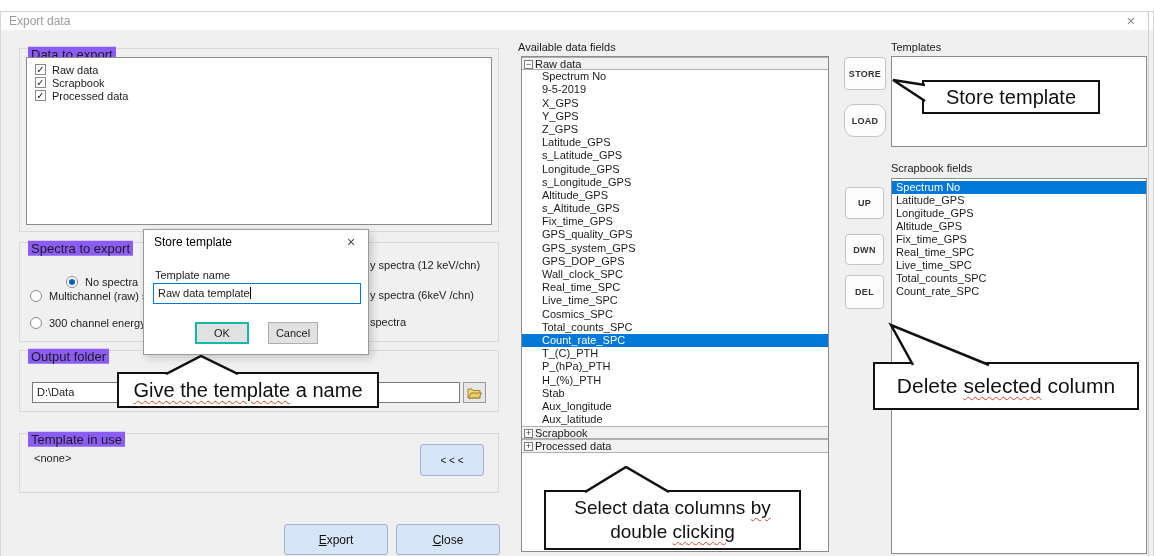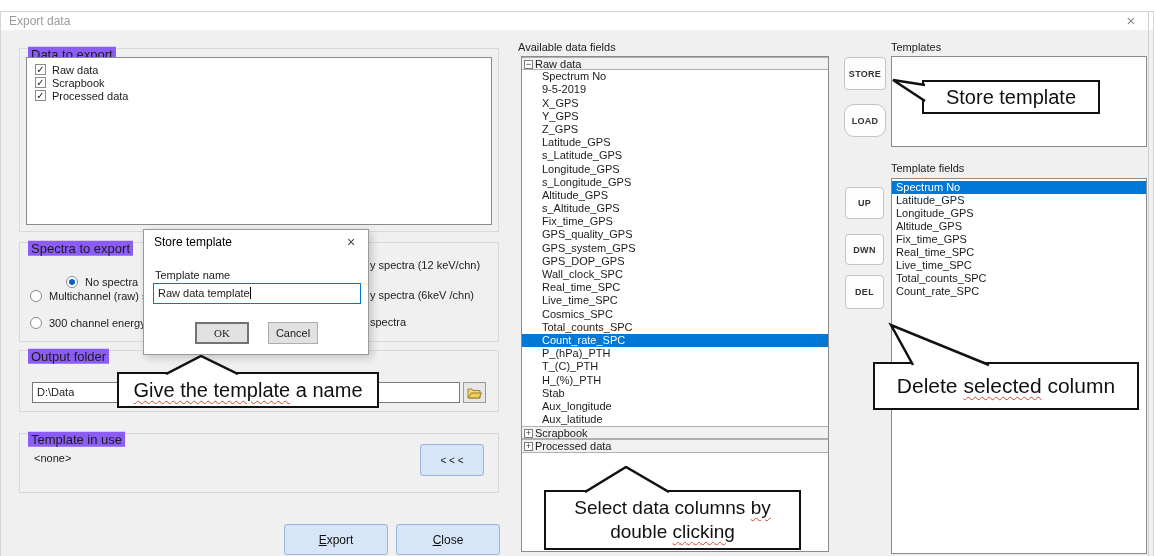--- a/index.html
+++ b/index.html
@@ -59,21 +59,21 @@
   .dlg-titlebar { position:absolute; left:0; top:0; width:100%; height:26px; background:#fff; }
   .dlg-title { position:absolute; left:10px; top:5px; font-size:12px; color:#000; }
   .dlg-close { position:absolute; right:6px; top:2px; width:22px; height:20px; text-align:center;
                font-size:14px; line-height:20px; color:#444; }
   .dlg-label { position:absolute; left:11px; top:39px; font-size:11px; }
   .dlg-input { position:absolute; left:9px; top:53px; width:208px; height:21px; background:#fff;
                border:1px solid #0078d7; font-size:11px; line-height:19px; padding:0 4px; white-space:nowrap; }
   .caret { display:inline-block; width:1px; height:12px; background:#000; vertical-align:-2px; }
   .dlg-btn { position:absolute; top:92px; height:22px; display:flex; align-items:center; justify-content:center;
              font-size:11px; background:#e1e1e1; }
-  .dlg-ok { left:51px; width:54px; border:2px solid #737373;font-family:Liberation Serif, serif; }
+  .dlg-ok { left:51px; width:54px; border:2px solid #14b8a6; }
   .dlg-cancel { left:124px; width:50px; border:1px solid #adadad; }
 
   
   .tree-row { position:relative; width:100%; height:13.2px; line-height:13.2px; white-space:nowrap; }
   .tree-group { background:#f1f1f1; border-top:1px solid #b0b0b0; border-bottom:1px solid #b0b0b0; }
   .tree-glyph { position:absolute; left:2px; top:2px; width:9px; height:9px; border:1px solid #7e7e7e;
                 background:#fff; font-size:9px; line-height:7px; text-align:center; color:#333; }
   .tree-group .tree-label { margin-left:13px; }
   .tree-item .tree-label { margin-left:20px; }
   .row-selected { background:#0078d7; }
@@ -185,37 +185,37 @@
       <div class="tree-row tree-item"><span class="tree-label">Fix_time_GPS</span></div>
       <div class="tree-row tree-item"><span class="tree-label">GPS_quality_GPS</span></div>
       <div class="tree-row tree-item"><span class="tree-label">GPS_system_GPS</span></div>
       <div class="tree-row tree-item"><span class="tree-label">GPS_DOP_GPS</span></div>
       <div class="tree-row tree-item"><span class="tree-label">Wall_clock_SPC</span></div>
       <div class="tree-row tree-item"><span class="tree-label">Real_time_SPC</span></div>
       <div class="tree-row tree-item"><span class="tree-label">Live_time_SPC</span></div>
       <div class="tree-row tree-item"><span class="tree-label">Cosmics_SPC</span></div>
       <div class="tree-row tree-item"><span class="tree-label">Total_counts_SPC</span></div>
       <div class="tree-row tree-item row-selected"><span class="tree-label">Count_rate_SPC</span></div>
+      <div class="tree-row tree-item"><span class="tree-label">T_(C)_PTH</span></div>
       <div class="tree-row tree-item"><span class="tree-label">P_(hPa)_PTH</span></div>
-      <div class="tree-row tree-item"><span class="tree-label">T_(C)_PTH</span></div>
       <div class="tree-row tree-item"><span class="tree-label">H_(%)_PTH</span></div>
       <div class="tree-row tree-item"><span class="tree-label">Stab</span></div>
       <div class="tree-row tree-item"><span class="tree-label">Aux_longitude</span></div>
       <div class="tree-row tree-item"><span class="tree-label">Aux_latitude</span></div>
       <div class="tree-row tree-group"><span class="tree-glyph">+</span><span class="tree-label">Scrapbook</span></div>
       <div class="tree-row tree-group"><span class="tree-glyph">+</span><span class="tree-label">Processed data</span></div>
     </div>
 
   <div class="sm-btn" style="left:843px; top:45px; width:42px; height:33px;">STORE</div>
   <div class="sm-btn" style="left:843px; top:92px; width:42px; height:33px;border-radius:10px;">LOAD</div>
 
   <span class="panel-label" style="left:890px; top:29px;">Templates</span>
   <div class="listbox" style="position:absolute; left:890px; top:44px; width:256px; height:91px;"></div>
 
-  <span class="panel-label" style="left:890px; top:150px;">Template fields</span>
+  <span class="panel-label" style="left:890px; top:150px;">Scrapbook fields</span>
   <div class="listbox" style="position:absolute; left:890px; top:166px; width:256px; height:376px; padding-top:2px;">
       <div class="sel-row row-selected"><span class="sel-label">Spectrum No</span></div>
       <div class="sel-row"><span class="sel-label">Latitude_GPS</span></div>
       <div class="sel-row"><span class="sel-label">Longitude_GPS</span></div>
       <div class="sel-row"><span class="sel-label">Altitude_GPS</span></div>
       <div class="sel-row"><span class="sel-label">Fix_time_GPS</span></div>
       <div class="sel-row"><span class="sel-label">Real_time_SPC</span></div>
       <div class="sel-row"><span class="sel-label">Live_time_SPC</span></div>
       <div class="sel-row"><span class="sel-label">Total_counts_SPC</span></div>
       <div class="sel-row"><span class="sel-label">Count_rate_SPC</span></div>

